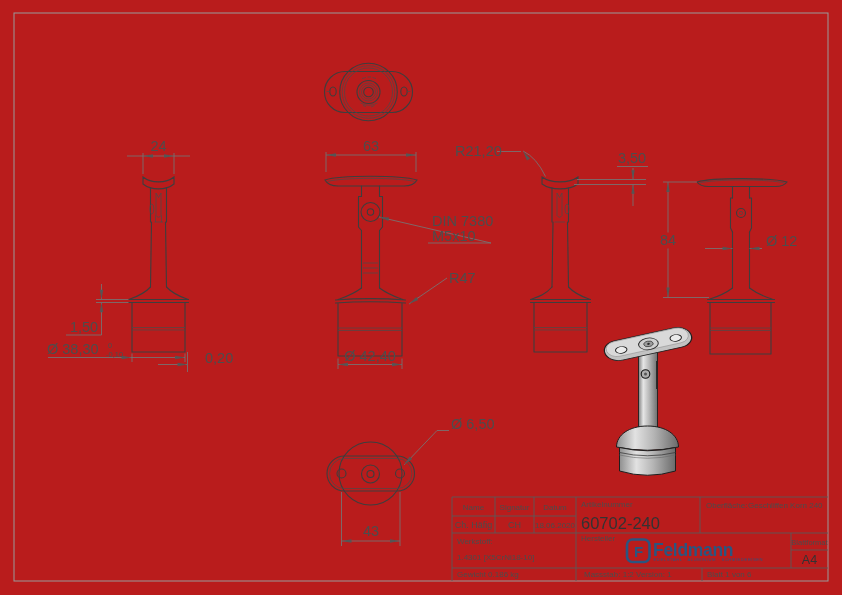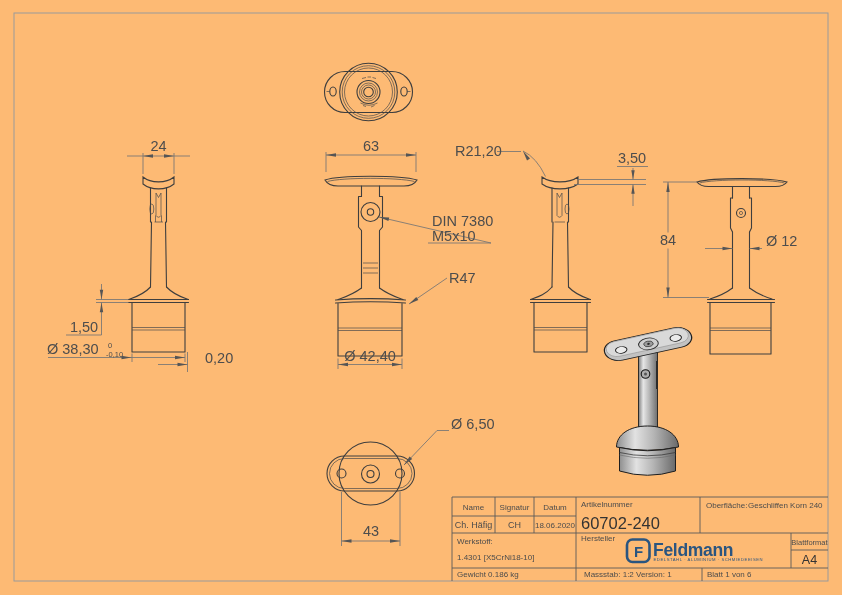--- a/index.html
+++ b/index.html
@@ -1,16 +1,16 @@
 <!DOCTYPE html>
 <html><head>
 <meta charset="utf-8">
 <style>
   html,body{margin:0;padding:0;background:#ffffff;}
-  .sheet{position:relative;width:842px;height:595px;background:#fdba74;overflow:hidden;
+  .sheet{position:relative;width:842px;height:595px;background:#b91c1c;overflow:hidden;
          font-family:"Liberation Sans",sans-serif;}
   svg{position:absolute;left:0;top:0;}
   text{font-family:"Liberation Sans",sans-serif;fill:#4d4d4d;}
   .obj{stroke:#3e3e3e;stroke-width:1.1;fill:none;stroke-linecap:round;}
   .objthin{stroke:#4a4a4a;stroke-width:0.7;fill:none;}
   .dim{stroke:#757575;stroke-width:0.85;fill:none;}
   .arr{fill:#555555;stroke:none;}
   .dtxt{font-size:14.5px;fill:#4d4d4d;}
   .dtol{font-size:7.5px;fill:#4d4d4d;}
   .tb{stroke:#5a5a5a;stroke-width:0.9;fill:none;}

